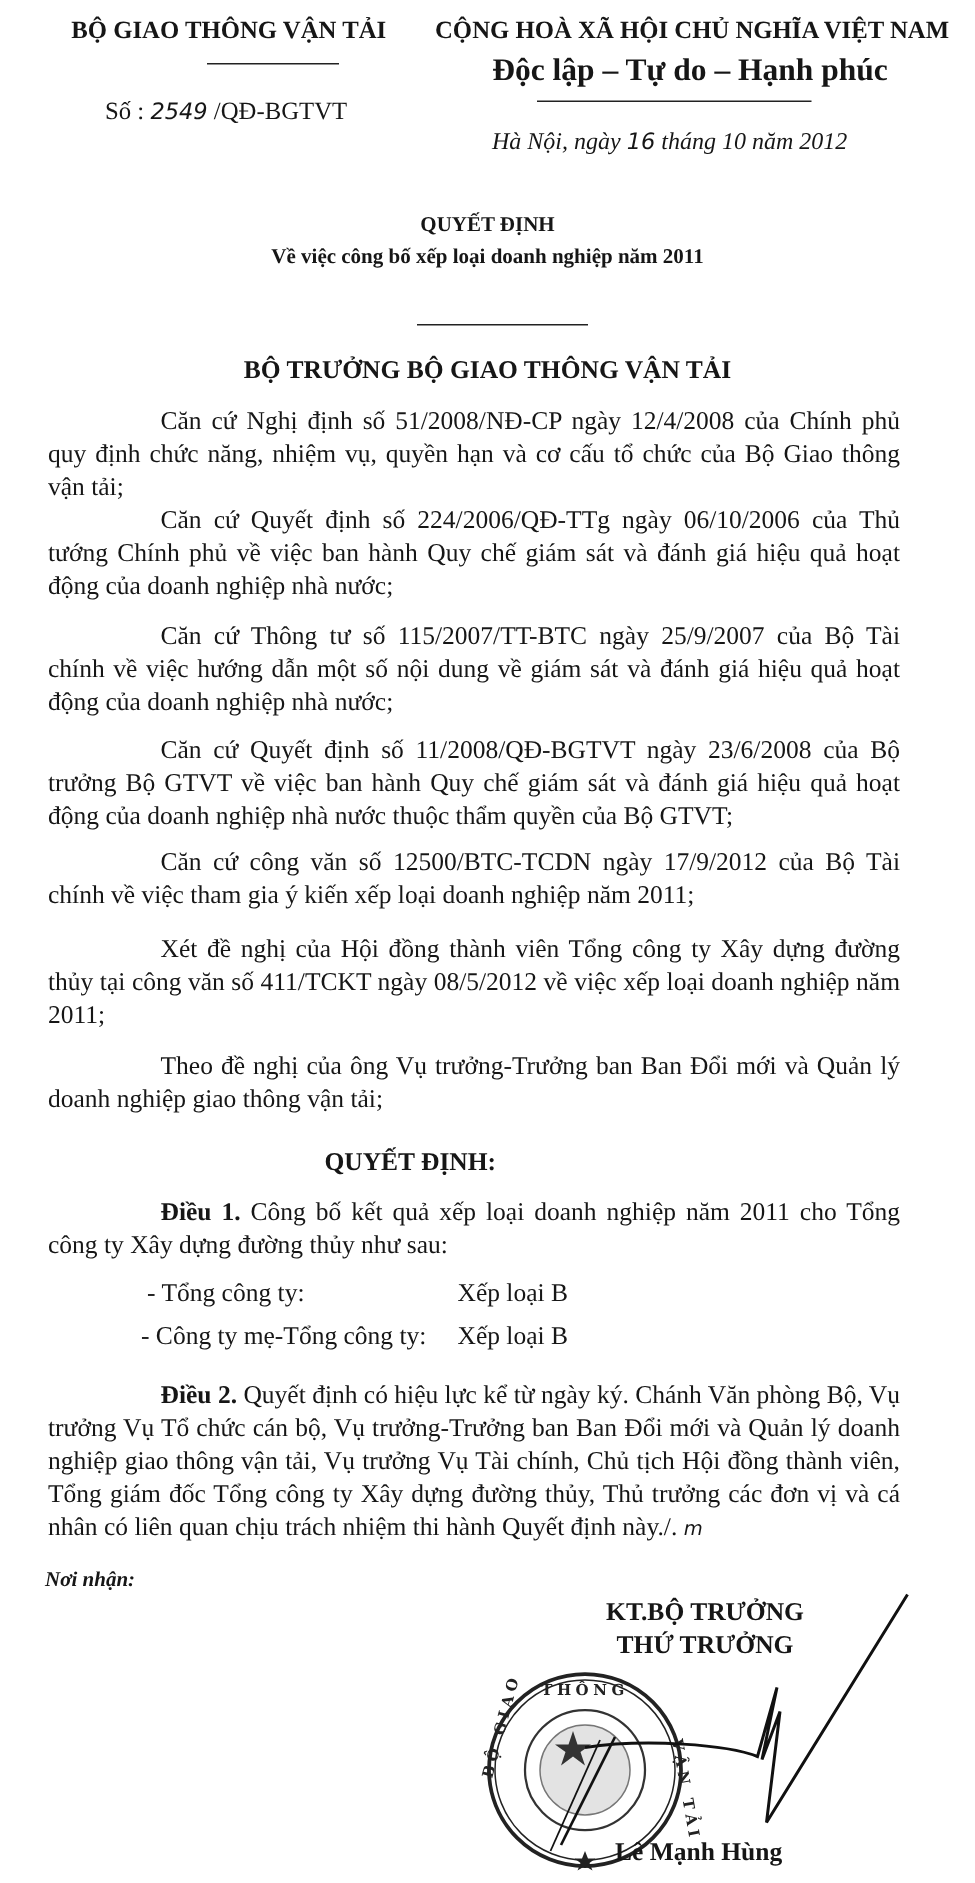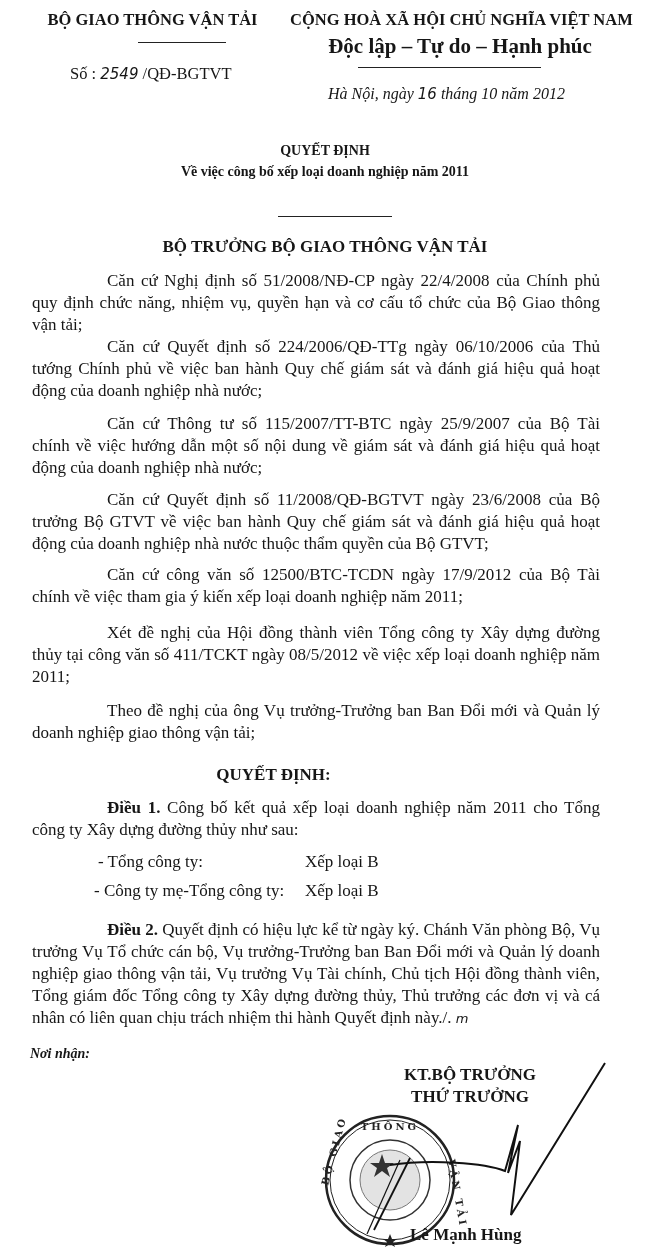--- a/index.html
+++ b/index.html
@@ -49,21 +49,21 @@
 </div>
 
 <div class="title-block" style="top:140px;">
   <div>QUYẾT ĐỊNH</div>
   <div>Về việc công bố xếp loại doanh nghiệp năm 2011</div>
 </div>
 <div class="rule" style="left:278px; top:216px; width:114px;"></div>
 
 <div class="abs center bold" style="left:0; top:237px; width:650px; font-size:17px;">BỘ TRƯỞNG BỘ GIAO THÔNG VẬN TẢI</div>
 
-<p class="para" style="top:270px; margin:0;">Căn cứ Nghị định số 51/2008/NĐ-CP ngày 22/4/2008 của Chính phủ quy định chức năng, nhiệm vụ, quyền hạn và cơ cấu tổ chức của Bộ Giao thông vận tải;</p>
+<p class="para" style="top:270px; margin:0;">Căn cứ Nghị định số 51/2008/NĐ-CP ngày 12/4/2008 của Chính phủ quy định chức năng, nhiệm vụ, quyền hạn và cơ cấu tổ chức của Bộ Giao thông vận tải;</p>
 <p class="para" style="top:336px; margin:0;">Căn cứ Quyết định số 224/2006/QĐ-TTg ngày 06/10/2006 của Thủ tướng Chính phủ về việc ban hành Quy chế giám sát và đánh giá hiệu quả hoạt động của doanh nghiệp nhà nước;</p>
 <p class="para" style="top:413px; margin:0;">Căn cứ Thông tư số 115/2007/TT-BTC ngày 25/9/2007 của Bộ Tài chính về việc hướng dẫn một số nội dung về giám sát và đánh giá hiệu quả hoạt động của doanh nghiệp nhà nước;</p>
 <p class="para" style="top:489px; margin:0;">Căn cứ Quyết định số 11/2008/QĐ-BGTVT ngày 23/6/2008 của Bộ trưởng Bộ GTVT về việc ban hành Quy chế giám sát và đánh giá hiệu quả hoạt động của doanh nghiệp nhà nước thuộc thẩm quyền của Bộ GTVT;</p>
 <p class="para" style="top:564px; margin:0;">Căn cứ công văn số 12500/BTC-TCDN ngày 17/9/2012 của Bộ Tài chính về việc tham gia ý kiến xếp loại doanh nghiệp năm 2011;</p>
 <p class="para" style="top:622px; margin:0;">Xét đề nghị của Hội đồng thành viên Tổng công ty Xây dựng đường thủy tại công văn số 411/TCKT ngày 08/5/2012 về việc xếp loại doanh nghiệp năm 2011;</p>
 <p class="para" style="top:700px; margin:0;">Theo đề nghị của ông Vụ trưởng-Trưởng ban Ban Đổi mới và Quản lý doanh nghiệp giao thông vận tải;</p>
 
 <div class="abs center bold" style="left:0; top:765px; width:547px; font-size:17px;">QUYẾT ĐỊNH:</div>
 
 <p class="para" style="top:797px; margin:0;">

